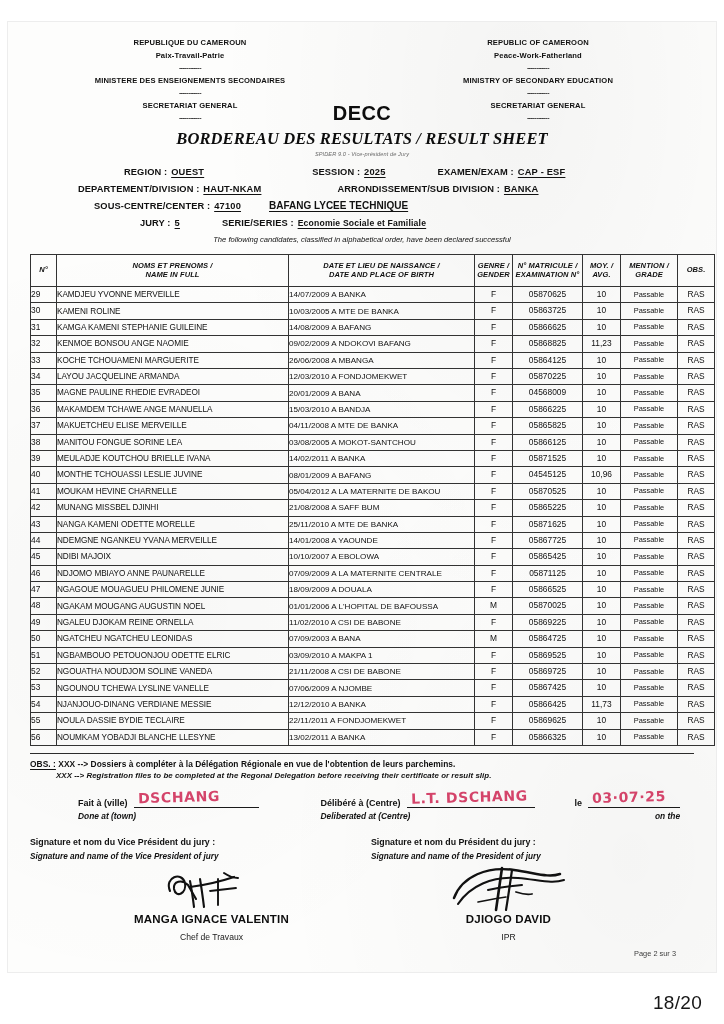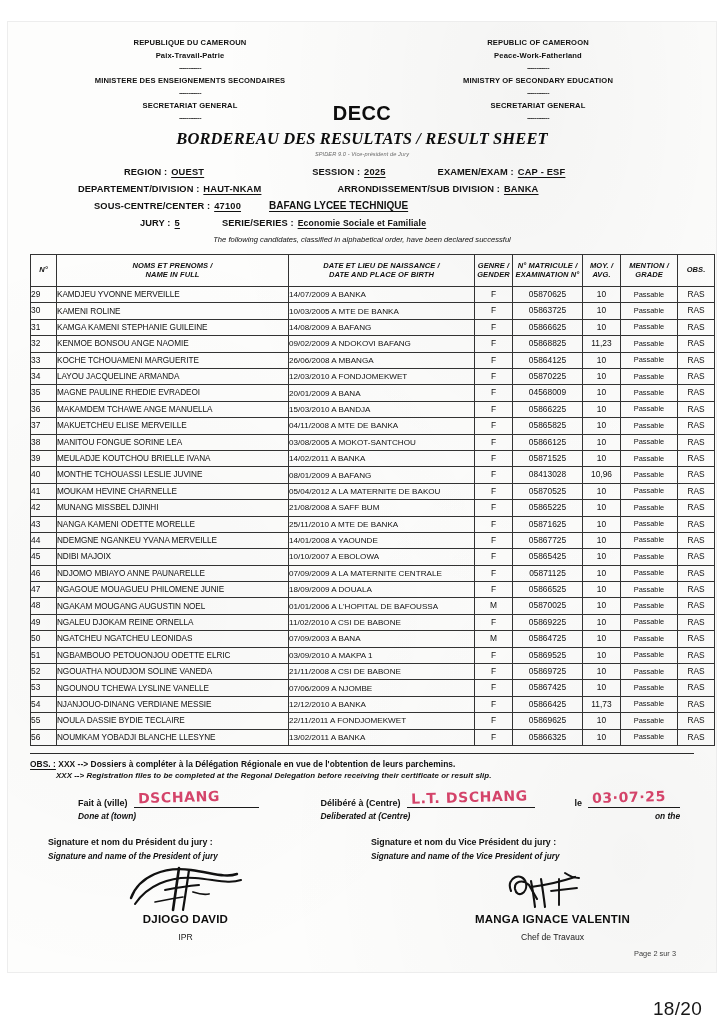--- a/index.html
+++ b/index.html
@@ -291,21 +291,21 @@
     bottom: 14px;
     font-size: 7.4px;
     color: #3c3c3c;
     z-index: 3;
   }
 
   
   .viewer-page {
     position: absolute;
     right: 22px;
-    bottom: 4px;
+    bottom: 10px;
     font-size: 19px;
     color: #171717;
     letter-spacing: 0.3px;
   }
 </style>
 </head>
 <body>
 
 <div id="sheet">
   <div class="paper-inner">
@@ -521,21 +521,21 @@
             <td class="mat">05871525</td>
             <td class="moy">10</td>
             <td class="ment">Passable</td>
             <td class="obs">RAS</td>
           </tr>
           <tr>
             <td class="num">40</td>
             <td class="name">MONTHE TCHOUASSI LESLIE JUVINE</td>
             <td class="birth">08/01/2009 A BAFANG</td>
             <td class="gen">F</td>
-            <td class="mat">08413028</td>
+            <td class="mat">04545125</td>
             <td class="moy">10,96</td>
             <td class="ment">Passable</td>
             <td class="obs">RAS</td>
           </tr>
           <tr>
             <td class="num">41</td>
             <td class="name">MOUKAM HEVINE CHARNELLE</td>
             <td class="birth">05/04/2012 A LA MATERNITE DE BAKOU</td>
             <td class="gen">F</td>
             <td class="mat">05870525</td>
@@ -731,55 +731,55 @@
           <span class="pf-fr">le</span>
           <span class="pf-line" style="width:92px;margin-left:6px;">
             <span class="hand">03·07·25</span>
           </span>
         </div>
         <div class="pf-en">on the</div>
       </div>
     </div>
 
     <div class="sign-row">
+      <div class="sig-col left">
+        <div class="sig-fr">Signature et nom du Vice Président du jury :</div>
+        <div class="sig-en">Signature and name of the Vice President of jury</div>
+        <div class="sig-mark">
+          <svg width="120" height="48" viewBox="0 0 120 48" fill="none" aria-hidden="true">
+            <path d="M18 26 C12 12, 30 6, 33 18 C35 28, 24 34, 22 24 C21 16, 30 14, 36 20 L44 34" stroke="#111" stroke-width="2.1" fill="none" stroke-linecap="round"></path>
+            <path d="M38 16 C40 26, 41 34, 42 42" stroke="#111" stroke-width="2.1" stroke-linecap="round"></path>
+            <path d="M48 14 C50 26, 51 34, 52 42" stroke="#111" stroke-width="2.1" stroke-linecap="round"></path>
+            <path d="M38 22 C54 20, 70 16, 82 12" stroke="#111" stroke-width="2.2" stroke-linecap="round"></path>
+            <path d="M72 8 C78 12, 82 13, 86 13" stroke="#111" stroke-width="2" stroke-linecap="round"></path>
+            <path d="M58 26 C66 25, 76 24, 84 23" stroke="#111" stroke-width="1.8" stroke-linecap="round"></path>
+            <path d="M66 14 C66 24, 66 32, 66 40" stroke="#111" stroke-width="1.9" stroke-linecap="round"></path>
+          </svg>
+        </div>
+        <div class="sig-name">MANGA IGNACE VALENTIN</div>
+        <div class="sig-role">Chef de Travaux</div>
+      </div>
+
       <div class="sig-col right">
         <div class="sig-fr">Signature et nom  du Président du jury :</div>
         <div class="sig-en">Signature and name of the President of jury</div>
         <div class="sig-mark">
           <svg width="130" height="50" viewBox="0 0 130 50" fill="none" aria-hidden="true">
             <path d="M10 34 C18 12, 44 2, 70 6 C92 9, 104 14, 116 10" stroke="#111" stroke-width="2.4" fill="none" stroke-linecap="round"></path>
             <path d="M14 40 C26 22, 48 12, 74 14 C96 16, 108 20, 120 16" stroke="#111" stroke-width="2.1" fill="none" stroke-linecap="round"></path>
             <path d="M58 4 C56 18, 54 32, 52 46" stroke="#111" stroke-width="2.6" stroke-linecap="round"></path>
             <path d="M68 6 C66 20, 64 34, 62 46" stroke="#111" stroke-width="2.2" stroke-linecap="round"></path>
             <path d="M44 26 C54 24, 66 22, 78 21" stroke="#111" stroke-width="2" stroke-linecap="round"></path>
             <path d="M72 28 C78 30, 84 31, 88 30" stroke="#111" stroke-width="1.8" stroke-linecap="round"></path>
             <path d="M34 38 C44 36, 54 34, 62 33" stroke="#111" stroke-width="1.6" stroke-linecap="round"></path>
           </svg>
         </div>
         <div class="sig-name">DJIOGO DAVID</div>
         <div class="sig-role">IPR</div>
       </div>
-
-      <div class="sig-col left">
-        <div class="sig-fr">Signature et nom du Vice Président du jury :</div>
-        <div class="sig-en">Signature and name of the Vice President of jury</div>
-        <div class="sig-mark">
-          <svg width="120" height="48" viewBox="0 0 120 48" fill="none" aria-hidden="true">
-            <path d="M18 26 C12 12, 30 6, 33 18 C35 28, 24 34, 22 24 C21 16, 30 14, 36 20 L44 34" stroke="#111" stroke-width="2.1" fill="none" stroke-linecap="round"></path>
-            <path d="M38 16 C40 26, 41 34, 42 42" stroke="#111" stroke-width="2.1" stroke-linecap="round"></path>
-            <path d="M48 14 C50 26, 51 34, 52 42" stroke="#111" stroke-width="2.1" stroke-linecap="round"></path>
-            <path d="M38 22 C54 20, 70 16, 82 12" stroke="#111" stroke-width="2.2" stroke-linecap="round"></path>
-            <path d="M72 8 C78 12, 82 13, 86 13" stroke="#111" stroke-width="2" stroke-linecap="round"></path>
-            <path d="M58 26 C66 25, 76 24, 84 23" stroke="#111" stroke-width="1.8" stroke-linecap="round"></path>
-            <path d="M66 14 C66 24, 66 32, 66 40" stroke="#111" stroke-width="1.9" stroke-linecap="round"></path>
-          </svg>
-        </div>
-        <div class="sig-name">MANGA IGNACE VALENTIN</div>
-        <div class="sig-role">Chef de Travaux</div>
-      </div>
     </div>
 
   </div>
 
   <div class="page-label">Page 2 sur 3</div>
 </div>
 
 <div class="viewer-page">18/20</div>
 
 </body></html>

